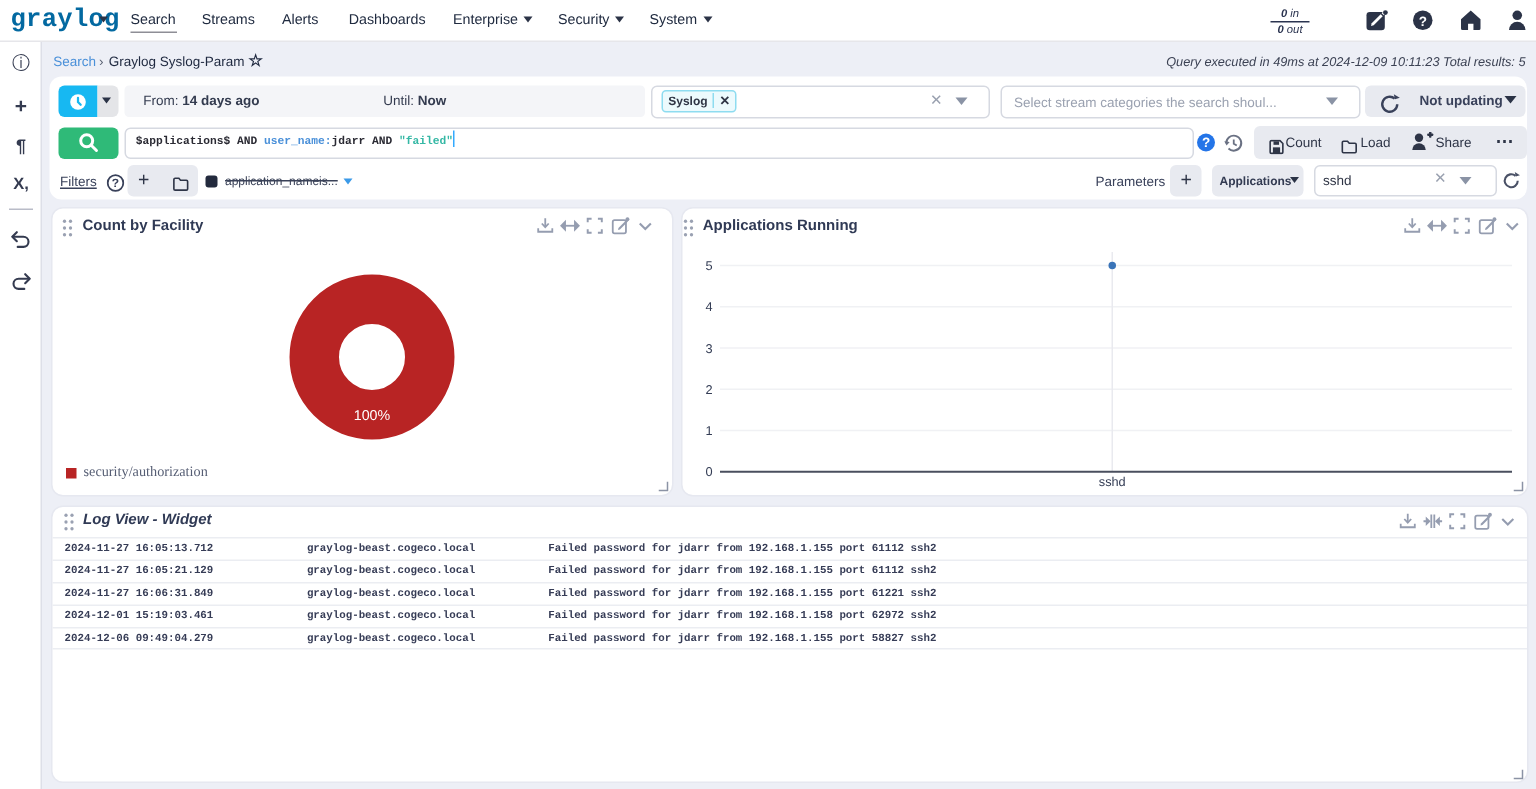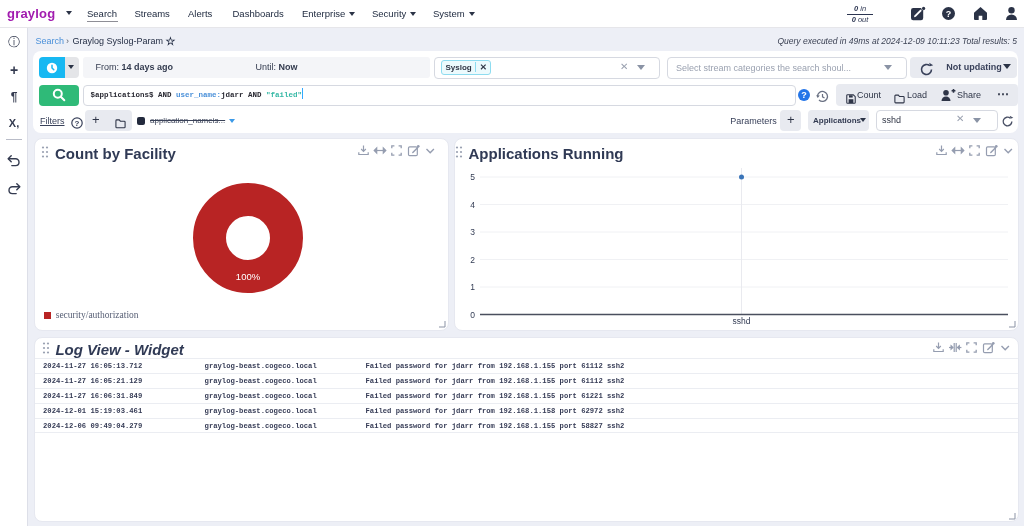--- a/index.html
+++ b/index.html
@@ -1,36 +1,36 @@
 <!DOCTYPE html>
 <html><head>
 <meta charset="utf-8">
 <style>
   * { margin:0; padding:0; box-sizing:border-box; }
   html,body { width:1024px; height:526px; overflow:hidden; }
   body { background:#edeff6; font-family:"Liberation Sans", sans-serif; position:relative; }
   .abs { position:absolute; }
   
   #navbar { left:0; top:0; width:1024px; height:28px; background:#fff; border-bottom:1px solid #e6e6ea; }
-  .logo { left:7px; top:3px; font-size:13px; font-weight:700; color:#a21caf; letter-spacing:0.2px; height:22px; line-height:22px; }
+  .logo { left:7px; top:3px; font-size:17px; font-weight:700; color:#0369a1; letter-spacing:0.2px; height:22px; line-height:22px;font-family:Liberation Mono, monospace; }
   .navitem { top:0; height:28px; line-height:28px; font-size:9.5px; color:#202b40; }
   .caret { display:inline-block; width:0; height:0; border-left:3.5px solid transparent; border-right:3.5px solid transparent; border-top:4.5px solid #2b3346; vertical-align:middle; margin-left:4px; margin-top:-1px;}
   
   #sidebar { left:0; top:28px; width:28px; height:498px; background:#fff; border-right:1px solid #dddfe8; }
   .sideicon { left:0; width:28px; text-align:center; color:#343b50; }
   
   .crumb { top:33px; height:16px; line-height:16px; font-size:9px; }
   
   #searchcard { left:33px; top:51px; width:985px; height:82px; background:#fff; border-radius:8px; }
   .selbox { background:#fff; border:1px solid #d6d9e1; border-radius:4px; }
   .ddcaret { display:block; width:0; height:0; border-left:4.5px solid transparent; border-right:4.5px solid transparent; border-top:5.5px solid #8a93a5; }
   .btngrey { background:#e8eaf0; border-radius:4px; }
   
   .panel { background:#fff; border:1px solid #e6e8f0; border-radius:8px; }
-  .ptitle { font-size:15px; font-weight:700; color:#303a55; }
+  .ptitle { font-size:10px; font-weight:700; color:#303a55; }
   .mono { font-family:"Liberation Mono", monospace; }
   .lrow { height:15px; line-height:15px; position:relative; border-top:1px solid #ebedf2; font-family:"Liberation Mono", monospace; font-size:7.2px; color:#363c56; }
   .lrow:last-child { border-bottom:1px solid #ebedf2; }
   .c1 { position:absolute; left:8px; } .c2 { position:absolute; left:169.6px; } .c3 { position:absolute; left:330.5px; }
 </style>
 </head>
 <body>
 
 <svg width="0" height="0" style="position:absolute;">
 <defs>

